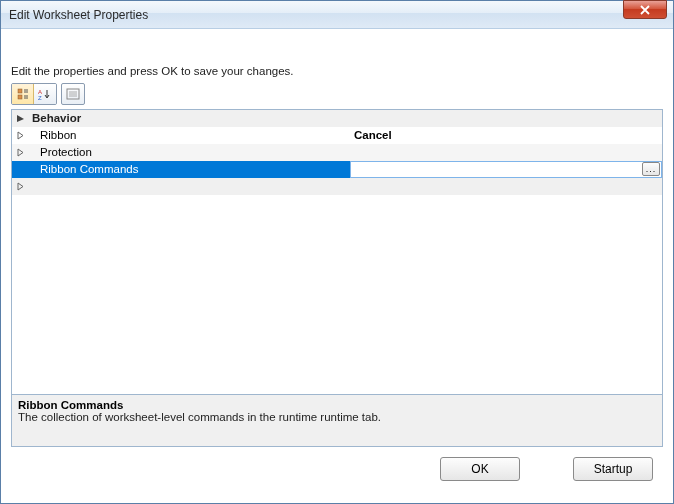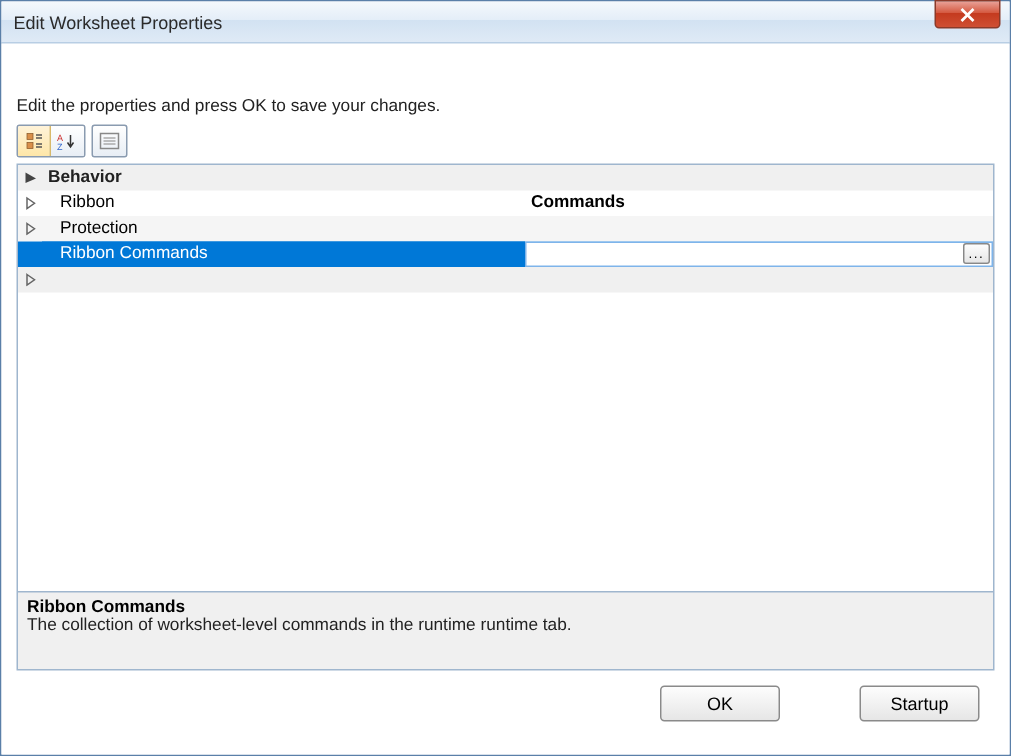--- a/index.html
+++ b/index.html
@@ -248,21 +248,21 @@
           <div class="value-cell"></div>
         </div>
 
         <div class="row prop">
           <div class="expander-cell">
             <svg width="9" height="9" viewBox="0 0 9 9">
                 <path d="M2 1 L7 4.5 L2 8 Z" fill="none" stroke="#666" stroke-width="1"></path>
               </svg>
           </div>
           <div class="name-cell">Ribbon</div>
-          <div class="value-cell" style="font-weight:bold;">Commands</div>
+          <div class="value-cell" style="font-weight:bold;">Cancel</div>
         </div>
 
         <div class="row prop alt">
           <div class="expander-cell">
             <svg width="9" height="9" viewBox="0 0 9 9">
                 <path d="M2 1 L7 4.5 L2 8 Z" fill="none" stroke="#666" stroke-width="1"></path>
               </svg>
           </div>
           <div class="name-cell">Protection</div>
           <div class="value-cell"></div>

